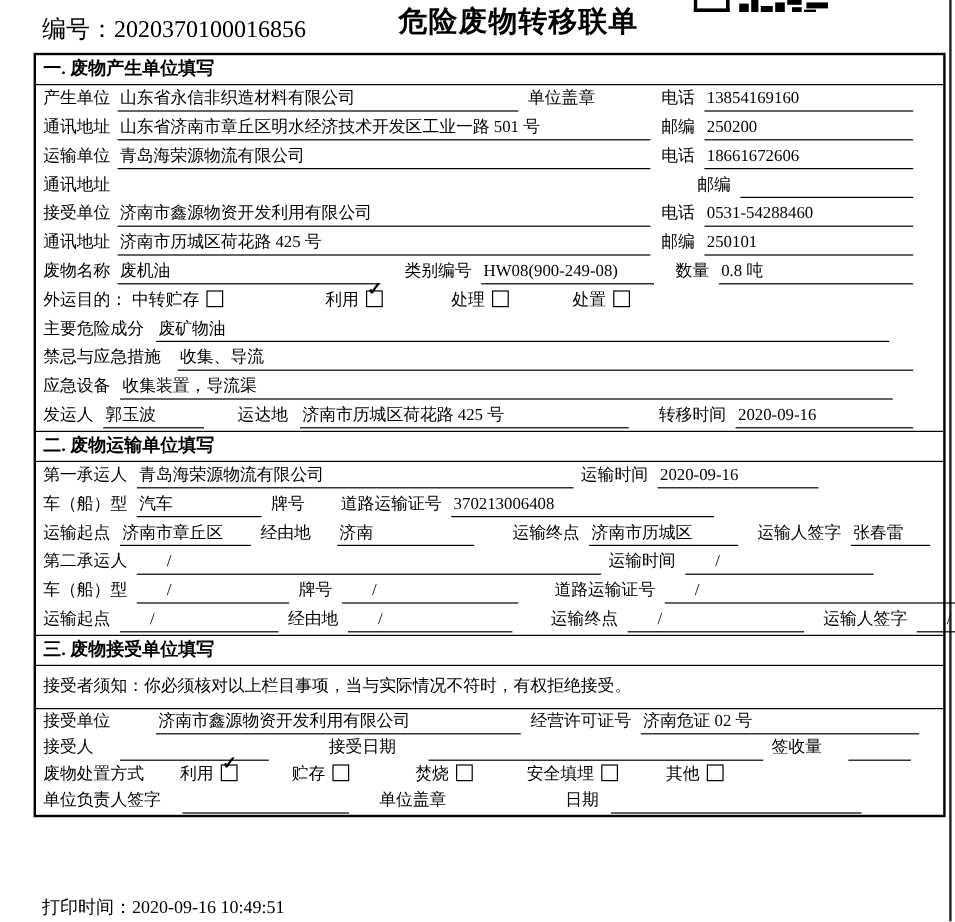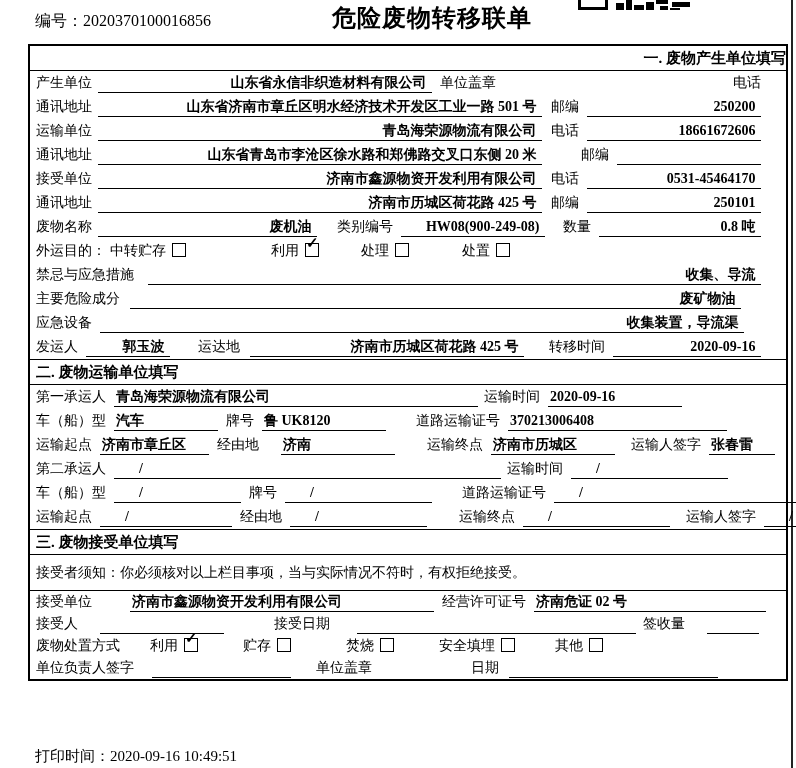--- a/index.html
+++ b/index.html
@@ -1,33 +1,33 @@
 <!DOCTYPE html>
 <html><head>
 <meta charset="utf-8">
 <style>
   html,body{margin:0;padding:0;}
   body{width:796px;height:768px;background:#ffffff;color:#000;position:relative;overflow:hidden;
        font-family:"Liberation Serif","DejaVu Serif",serif;}
-  .serial{position:absolute;left:35px;top:11px;font-size:16px;white-space:nowrap;}
+  .serial{position:absolute;left:35px;top:11px;font-size:20px;white-space:nowrap;}
   .doc-title{position:absolute;left:332px;top:2px;font-size:24px;font-weight:bold;letter-spacing:1px;white-space:nowrap;}
   .qr{position:absolute;left:578px;top:0;}
   .edge{position:absolute;left:791px;top:0;width:2px;height:768px;background:#222;}
   .form{position:absolute;left:28px;top:44px;width:760px;box-sizing:border-box;border:2px solid #000;background:#fff;}
   .sec{border-top:1px solid #000;}
-  .sec.first{border-top:none;text-align:right;}
+  .sec.first{border-top:none;}
   .sec-title{height:24px;line-height:24px;font-weight:bold;font-size:15px;padding-left:6px;border-bottom:1px solid #000;white-space:nowrap;}
   .notice{height:35px;line-height:35px;padding-left:6px;border-bottom:1px solid #000;font-size:14px;white-space:nowrap;}
   .row{display:flex;align-items:baseline;height:24px;line-height:24px;padding:0 25px 0 6px;font-size:14px;white-space:nowrap;}
   .s3row{height:22px !important;line-height:22px;}
   .pr45{padding-right:45px;}
   .pr42{padding-right:42px;}
   .pr20{padding-right:20px;}
   .lbl{flex:none;}
-  .u{flex:none;display:inline-block;border-bottom:1.5px solid #000;padding:0 2px;line-height:19px;font-weight:bold;}
+  .u{flex:none;display:inline-block;border-bottom:1.5px solid #000;padding:0 2px;line-height:19px;}
   .u::after{content:"\00a0";}
   .uf{flex:1;}
   .sp{flex:1;}
   .pl25{padding-left:25px;}
   .cb{flex:none;display:inline-block;width:12px;height:12px;border:1.5px solid #000;position:relative;top:2px;}
   .cb .mk{position:absolute;left:0;top:-8px;font-size:15px;font-weight:bold;line-height:1;}
   .footer{position:absolute;left:35px;top:747px;font-size:15px;white-space:nowrap;}
 </style>
 </head>
 <body>
@@ -56,52 +56,52 @@
 
   <div class="sec first">
     <div class="sec-title">一. 废物产生单位填写</div>
 
     <div class="row">
       <span class="lbl">产生单位</span>
       <span class="u" style="width:330px;margin-left:6px">山东省永信非织造材料有限公司</span>
       <span class="lbl" style="margin-left:8px">单位盖章</span>
       <span class="sp"></span>
       <span class="lbl">电话</span>
+      <span class="u" style="width:170px;margin-left:8px">13854169160</span>
     </div>
 
     <div class="row">
       <span class="lbl">通讯地址</span>
       <span class="u" style="width:440px;margin-left:6px">山东省济南市章丘区明水经济技术开发区工业一路 501 号</span>
       <span class="sp"></span>
       <span class="lbl">邮编</span>
       <span class="u" style="width:170px;margin-left:8px">250200</span>
     </div>
 
     <div class="row">
       <span class="lbl">运输单位</span>
       <span class="u" style="width:440px;margin-left:6px">青岛海荣源物流有限公司</span>
       <span class="sp"></span>
       <span class="lbl">电话</span>
       <span class="u" style="width:170px;margin-left:8px">18661672606</span>
     </div>
 
     <div class="row">
       <span class="lbl">通讯地址</span>
-      <span class="u" style="width:440px;margin-left:6px">山东省青岛市李沧区徐水路和郑佛路交叉口东侧 20 米</span>
       <span class="sp"></span>
       <span class="lbl">邮编</span>
       <span class="u" style="width:140px;margin-left:8px"></span>
     </div>
 
     <div class="row">
       <span class="lbl">接受单位</span>
       <span class="u" style="width:440px;margin-left:6px">济南市鑫源物资开发利用有限公司</span>
       <span class="sp"></span>
       <span class="lbl">电话</span>
-      <span class="u" style="width:170px;margin-left:8px">0531-45464170</span>
+      <span class="u" style="width:170px;margin-left:8px">0531-54288460</span>
     </div>
 
     <div class="row">
       <span class="lbl">通讯地址</span>
       <span class="u" style="width:440px;margin-left:6px">济南市历城区荷花路 425 号</span>
       <span class="sp"></span>
       <span class="lbl">邮编</span>
       <span class="u" style="width:170px;margin-left:8px">250101</span>
     </div>
 
@@ -118,38 +118,38 @@
     <div class="row">
       <span class="lbl">外运目的：</span>
       <span class="lbl" style="margin-left:4px">中转贮存</span>
       <span class="cb" style="margin-left:6px">
           <span class="mk"></span>
         </span>
       <span class="lbl" style="margin-left:85px">利用</span>
       <span class="cb" style="margin-left:6px">
           <span class="mk">✓</span>
         </span>
-      <span class="lbl" style="margin-left:42px">处理</span>
+      <span class="lbl" style="margin-left:57px">处理</span>
       <span class="cb" style="margin-left:6px">
           <span class="mk"></span>
         </span>
       <span class="lbl" style="margin-left:53px">处置</span>
       <span class="cb" style="margin-left:6px">
           <span class="mk"></span>
         </span>
-    </div>
-
-    <div class="row">
-      <span class="lbl">禁忌与应急措施</span>
-      <span class="u uf" style="margin-left:14px">收集、导流</span>
     </div>
 
     <div class="row pr45">
       <span class="lbl">主要危险成分</span>
       <span class="u uf" style="margin-left:10px">废矿物油</span>
+    </div>
+
+    <div class="row">
+      <span class="lbl">禁忌与应急措施</span>
+      <span class="u uf" style="margin-left:14px">收集、导流</span>
     </div>
 
     <div class="row pr42">
       <span class="lbl">应急设备</span>
       <span class="u uf" style="margin-left:8px">收集装置，导流渠</span>
     </div>
 
     <div class="row">
       <span class="lbl">发运人</span>
       <span class="u" style="width:80px;margin-left:8px">郭玉波</span>
@@ -168,21 +168,20 @@
       <span class="u" style="width:360px;margin-left:8px">青岛海荣源物流有限公司</span>
       <span class="lbl" style="margin-left:6px">运输时间</span>
       <span class="u" style="width:130px;margin-left:8px">2020-09-16</span>
       <span class="sp"></span>
     </div>
 
     <div class="row">
       <span class="lbl">车（船）型</span>
       <span class="u" style="width:100px;margin-left:8px">汽车</span>
       <span class="lbl" style="margin-left:8px">牌号</span>
-      <span class="u" style="width:120px;margin-left:8px">鲁 UK8120</span>
       <span class="lbl" style="margin-left:30px">道路运输证号</span>
       <span class="u" style="width:215px;margin-left:8px">370213006408</span>
       <span class="sp"></span>
     </div>
 
     <div class="row">
       <span class="lbl">运输起点</span>
       <span class="u" style="width:105px;margin-left:8px">济南市章丘区</span>
       <span class="lbl" style="margin-left:8px">经由地</span>
       <span class="u" style="width:110px;margin-left:22px">济南</span>

